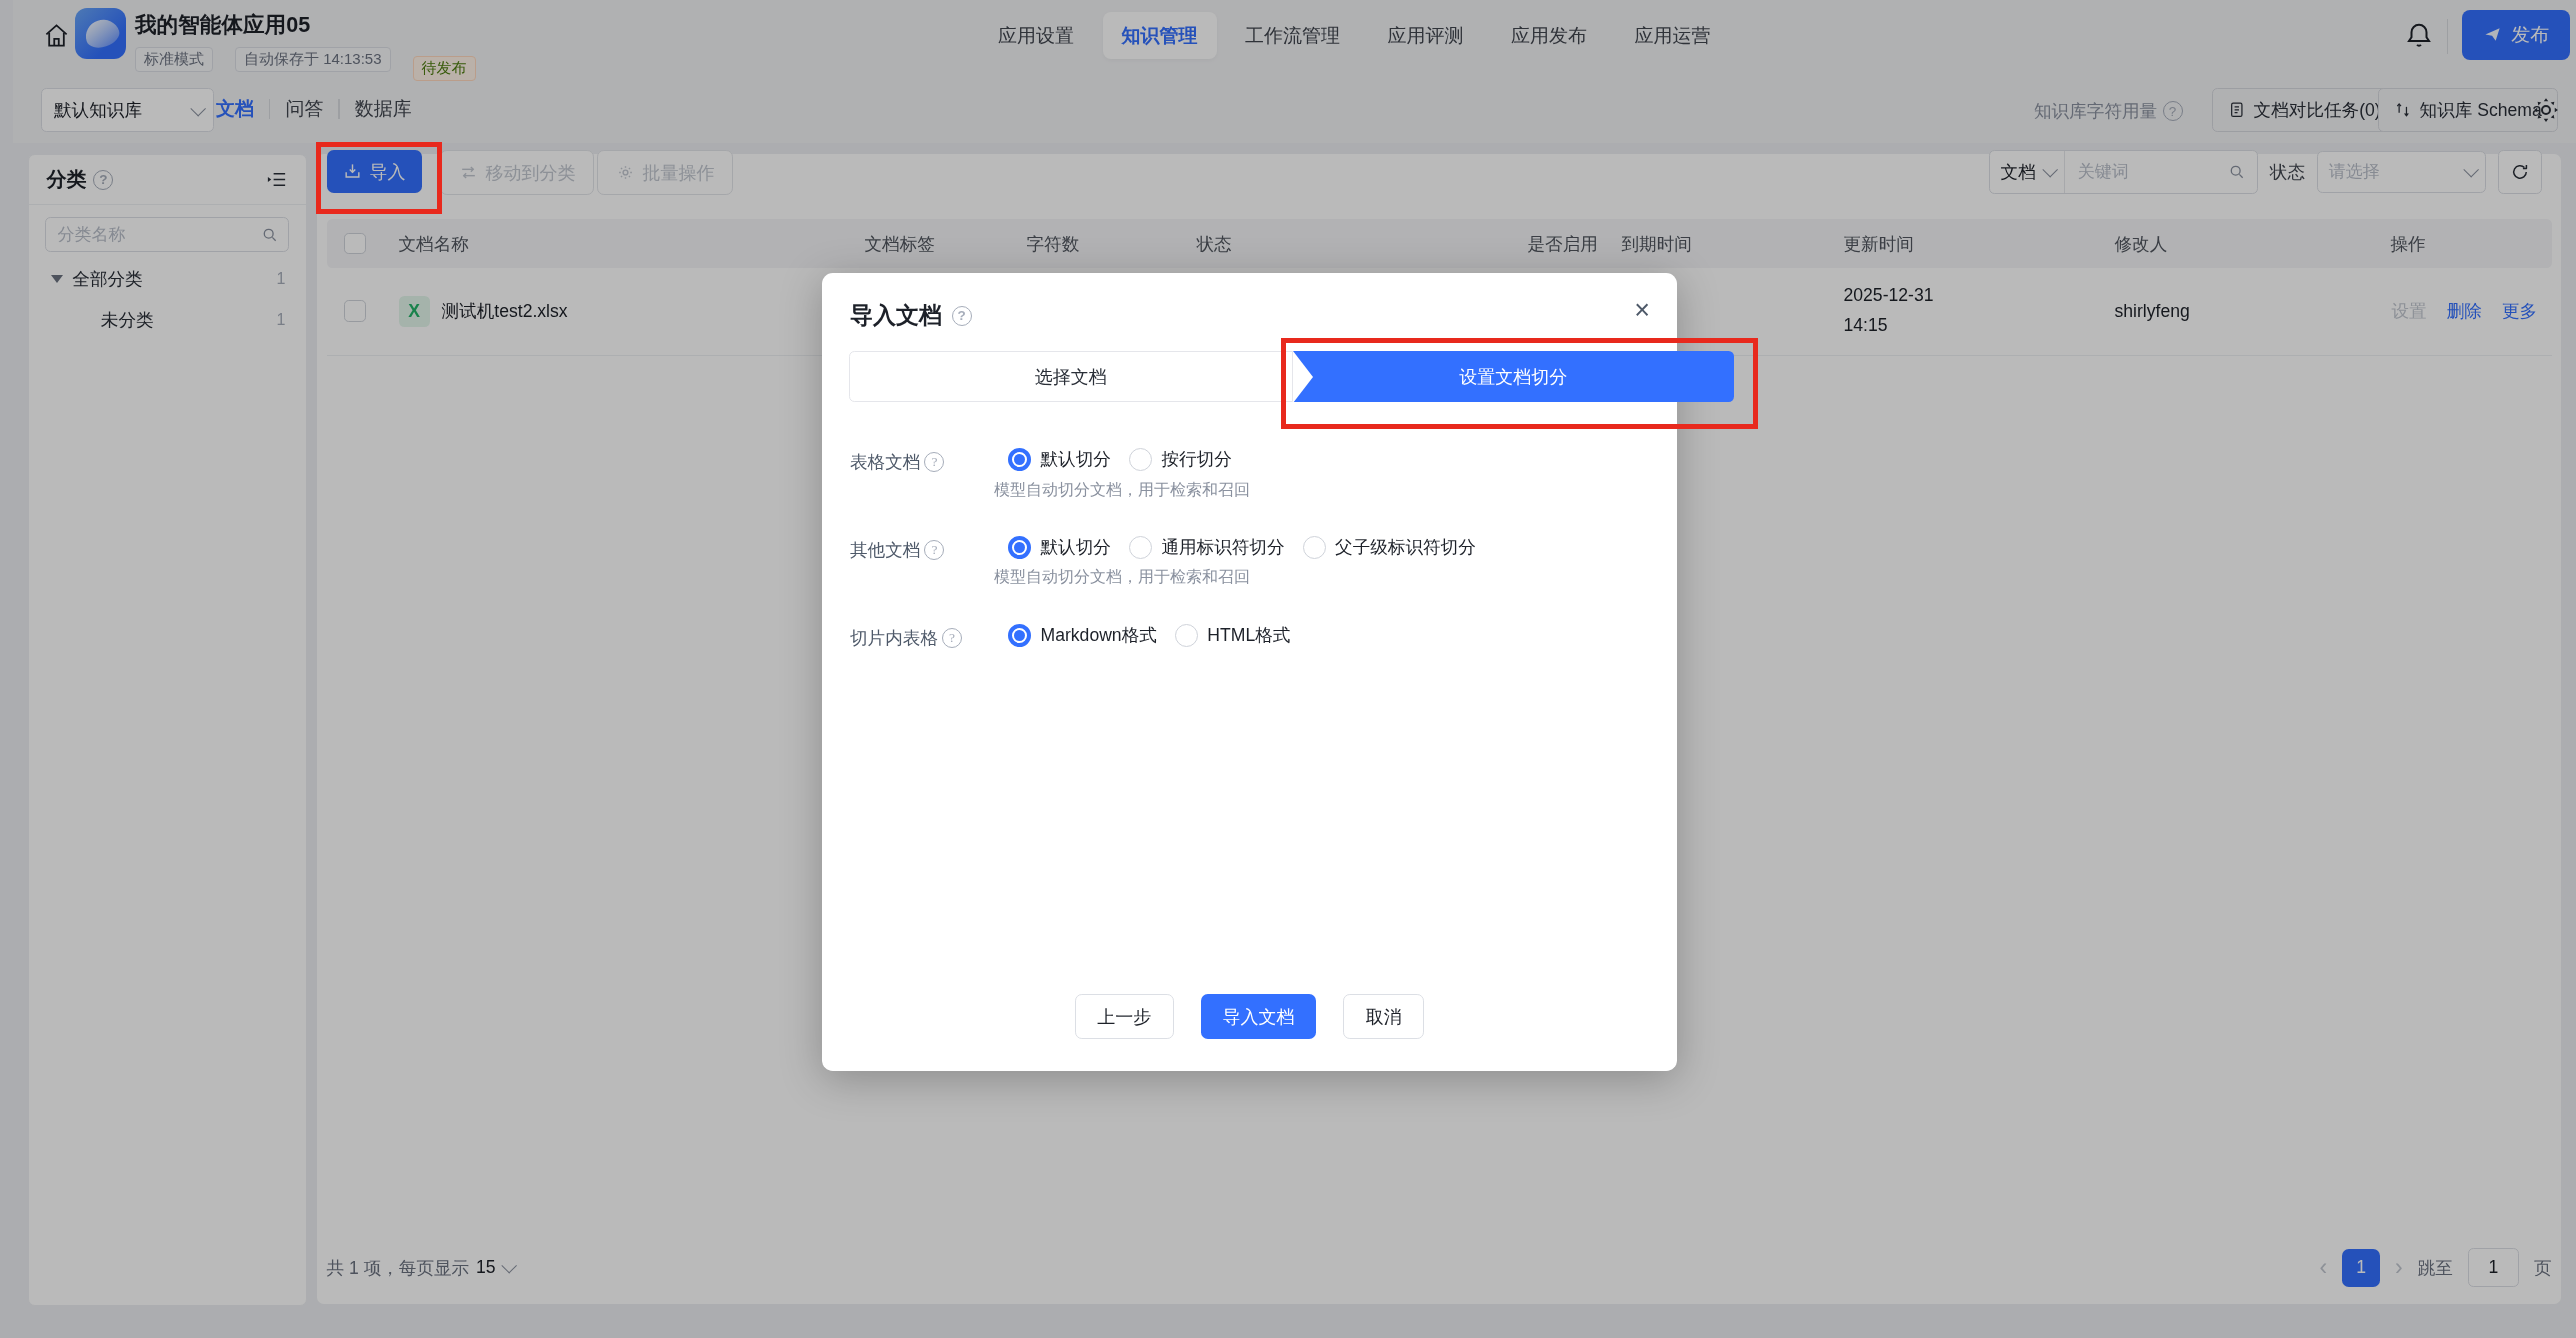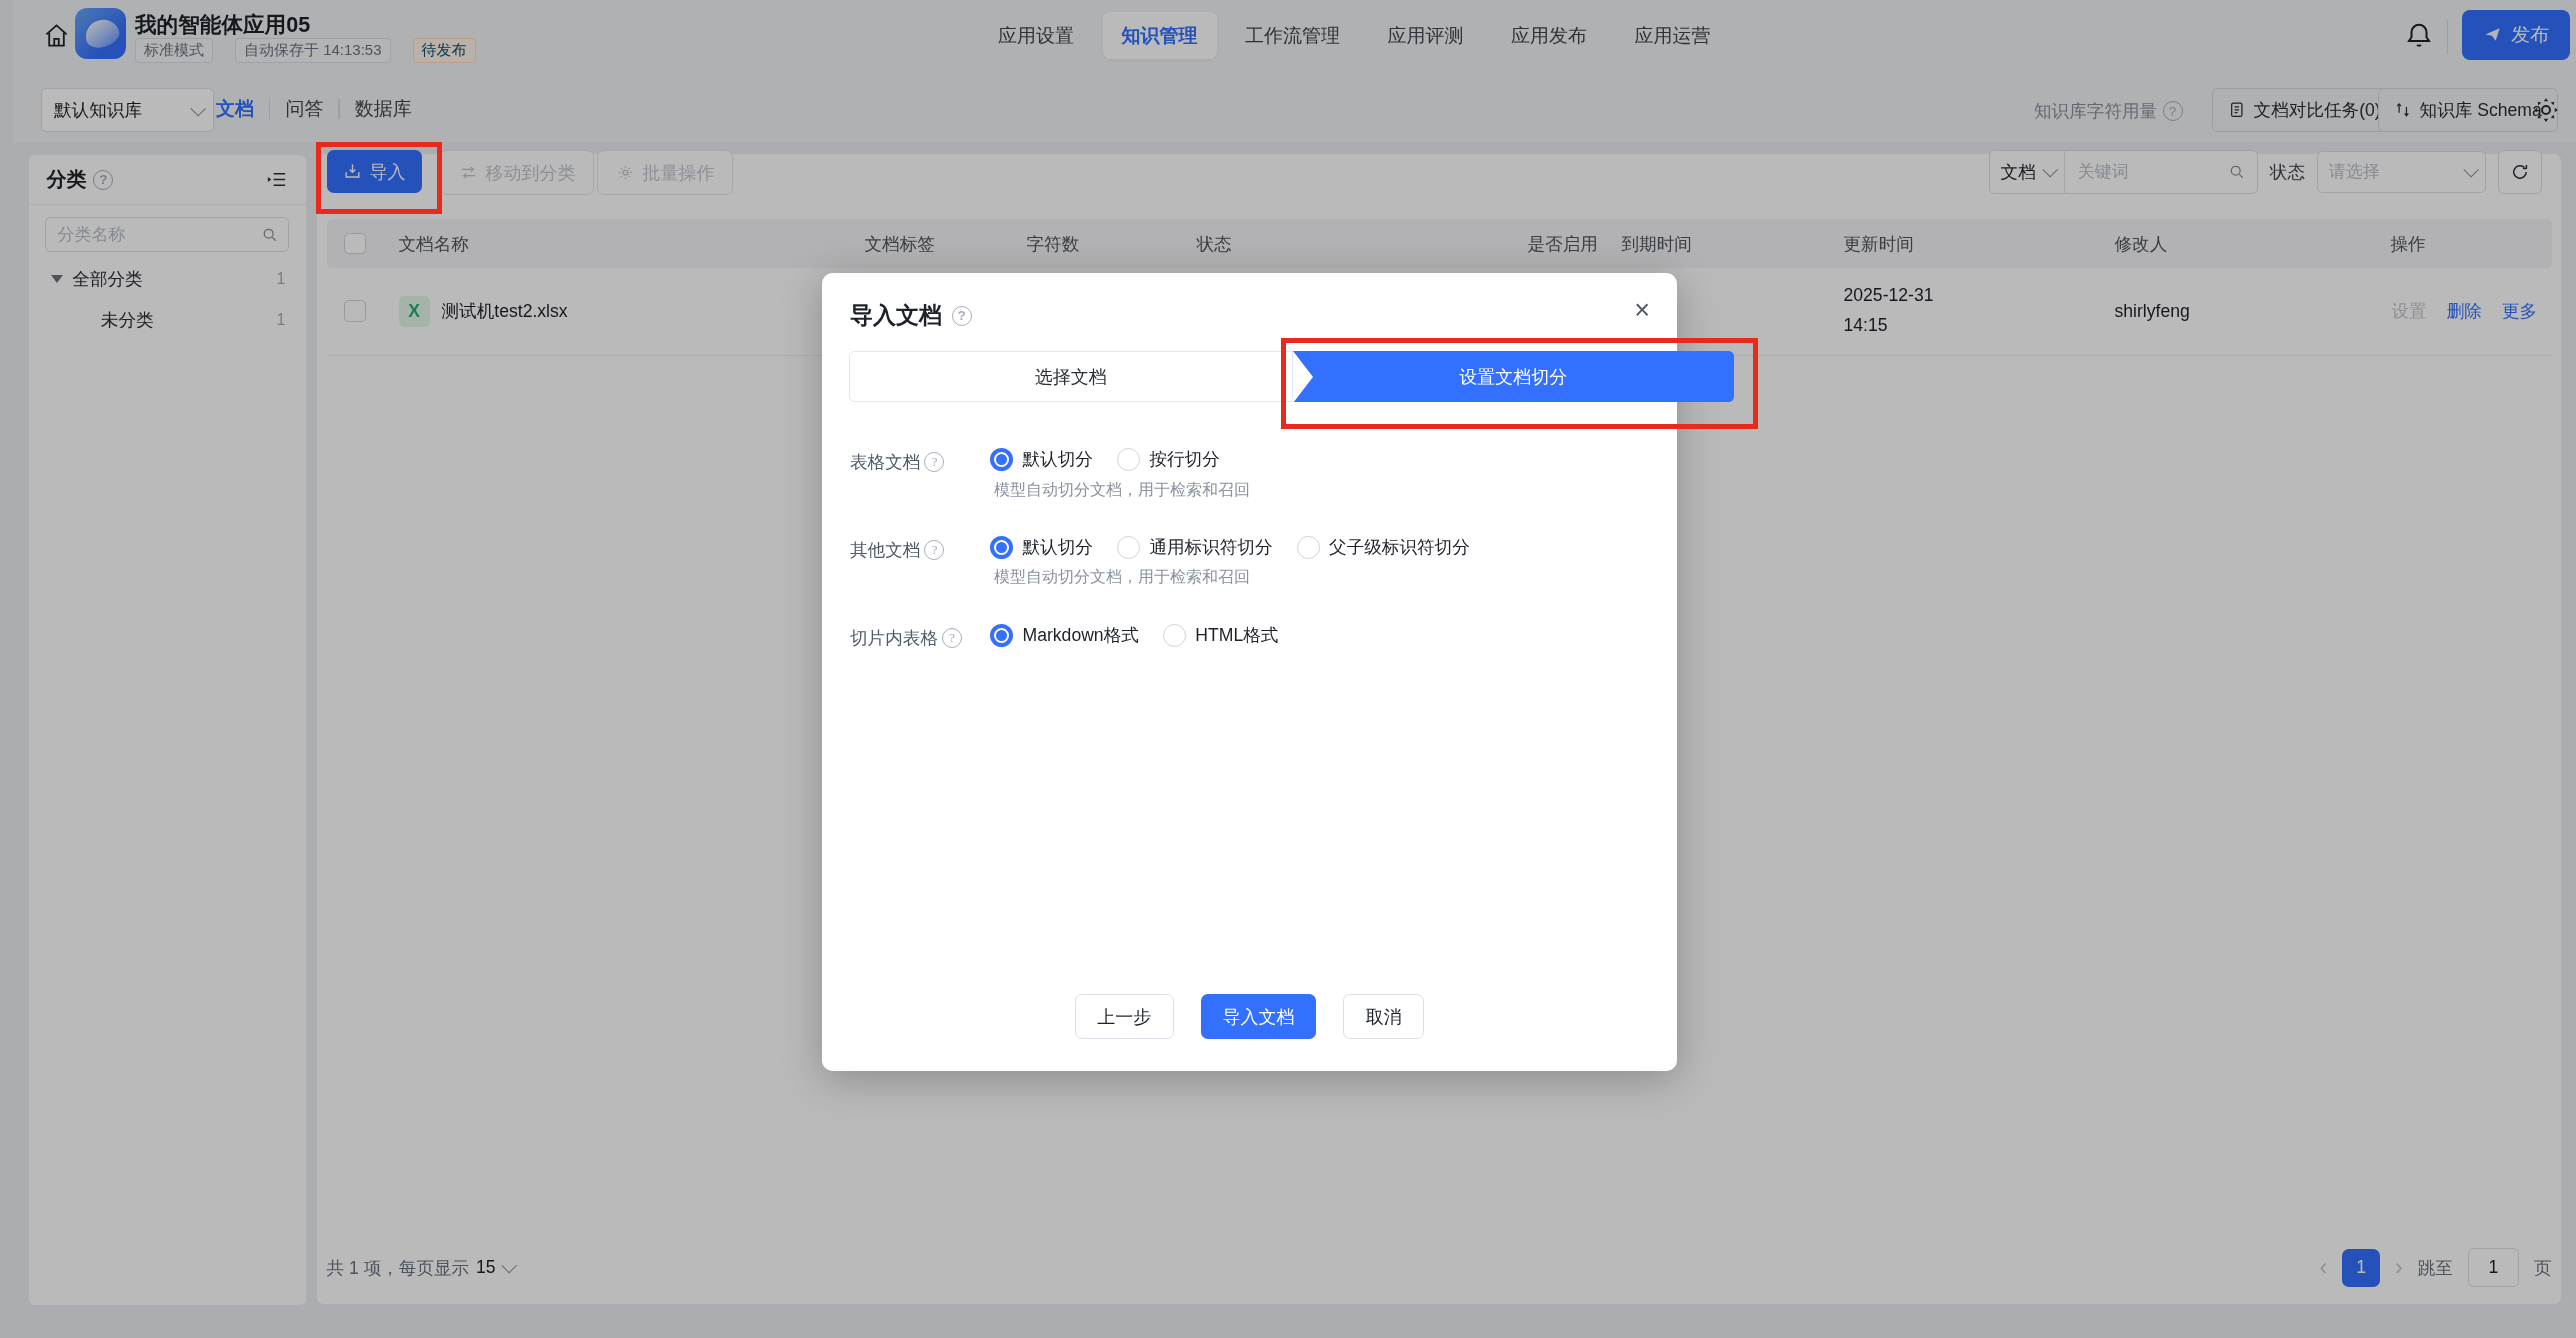--- a/index.html
+++ b/index.html
@@ -10,21 +10,21 @@
   #top-header{position:absolute;left:13px;top:0;width:2576px;height:143px;background:#f2f3f5;}
   .home-ic{position:absolute;left:30px;top:21.6px;width:27px;height:27px;cursor:pointer;}
   .app-avatar{position:absolute;left:62px;top:8px;width:51px;height:51px;border-radius:12px;
     background:linear-gradient(135deg,#6aa6f8 0%,#3370ff 70%);overflow:hidden;}
   .app-avatar::after{content:'';position:absolute;left:9.5px;top:12px;width:34px;height:27px;border-radius:50% 50% 50% 50%/60% 60% 40% 40%;
     background:linear-gradient(160deg,rgba(255,255,255,.95),rgba(255,255,255,.25));transform:rotate(-18deg);}
   .app-title{position:absolute;left:122px;top:9.5px;font-size:21.6px;font-weight:700;color:#1d2129;}
   .badge-row{position:absolute;left:122px;top:38px;display:flex;gap:22px;align-items:center;}
   .chip{height:23px;display:inline-flex;align-items:center;padding:0 8px;border:0.7px solid #dcdfe5;border-radius:4px;
     font-size:15px;color:#6b7280;background:#f6f7f9;}
-  .chip.orange{color:#0c4a6e;border-color:#ffd8bd;background:#fff3e8;}
+  .chip.orange{color:#4d7c0f;border-color:#ffd8bd;background:#fff3e8;margin-top:18px;}
 
   .nav{position:absolute;left:966px;top:12px;display:flex;align-items:center;gap:9.5px;height:47px;}
   .nav-item{font-size:19px;color:#41464f;padding:10.8px 19px;border-radius:8px;cursor:pointer;white-space:nowrap;}
   .nav-item.active{background:#ffffff;color:#3370ff;font-weight:700;box-shadow:0 1.4px 5.4px rgba(0,0,0,.04);}
 
   .bell{position:absolute;left:2391px;top:20px;width:30px;height:32px;cursor:pointer;}
   .hdr-divider{position:absolute;left:2434px;top:19px;width:1.4px;height:35px;background:#d8dade;}
   .publish-btn{position:absolute;left:2449px;top:9.5px;width:108px;height:50px;background:#3370ff;border-radius:8px;
     display:flex;align-items:center;justify-content:center;gap:9.5px;color:#fff;font-size:19px;cursor:pointer;}
 
@@ -102,21 +102,21 @@
     box-shadow:0 8px 41px rgba(0,0,0,.25);}
   .modal-title{position:absolute;left:28px;top:27px;font-size:23px;font-weight:700;color:#1d2129;display:flex;align-items:center;gap:9.5px;}
   .modal-close{position:absolute;right:27px;top:24px;font-size:27px;color:#4e5969;cursor:pointer;line-height:1;}
   .steps{position:absolute;left:27px;top:78px;width:885px;height:51px;display:flex;}
   .step{flex:1;display:flex;align-items:center;justify-content:center;font-size:18px;box-sizing:border-box;}
   .step.inactive{border:0.7px solid #e5e6eb;border-radius:5.4px 0 0 5.4px;color:#2a2f38;background:#fff;cursor:pointer;}
   .step.active{position:relative;background:#3370ff;color:#fff;border-radius:0 5.4px 5.4px 0;cursor:pointer;}
   .step.active::before{content:'';position:absolute;left:0;top:0;width:0;height:0;
     border-top:26px solid transparent;border-bottom:26px solid transparent;border-left:20px solid #ffffff;}
   .form-label{position:absolute;left:28px;font-size:17.6px;color:#4e5969;display:flex;align-items:center;gap:4px;font-family:Liberation Serif, serif;}
-  .radio-row{position:absolute;left:168px;display:flex;align-items:center;gap:24px;}
+  .radio-row{position:absolute;left:186px;display:flex;align-items:center;gap:18px;}
   .radio-opt{display:flex;align-items:center;gap:9.5px;font-size:17.6px;color:#1d2129;cursor:pointer;}
   .radio{width:23px;height:23px;border-radius:50%;border:1.4px solid #cfd3da;background:#fff;box-sizing:border-box;position:relative;flex:0 0 auto;}
   .radio.sel{border:4.7px solid #3370ff;}
   .radio.sel::after{content:'';position:absolute;inset:2px;border-radius:50%;background:#3370ff;}
   .form-help{position:absolute;left:172px;font-size:16px;color:#8a919f;}
   .modal-footer{position:absolute;left:0;bottom:32px;width:100%;display:flex;align-items:center;justify-content:center;gap:27px;}
   .m-btn{height:45px;border-radius:6.8px;display:flex;align-items:center;justify-content:center;font-size:18px;cursor:pointer;padding:0 21.6px;box-sizing:border-box;}
   .m-btn.ghost{border:0.7px solid #dcdfe5;background:#fff;color:#1d2129;}
   .m-btn.primary{background:#3370ff;color:#fff;}
 

